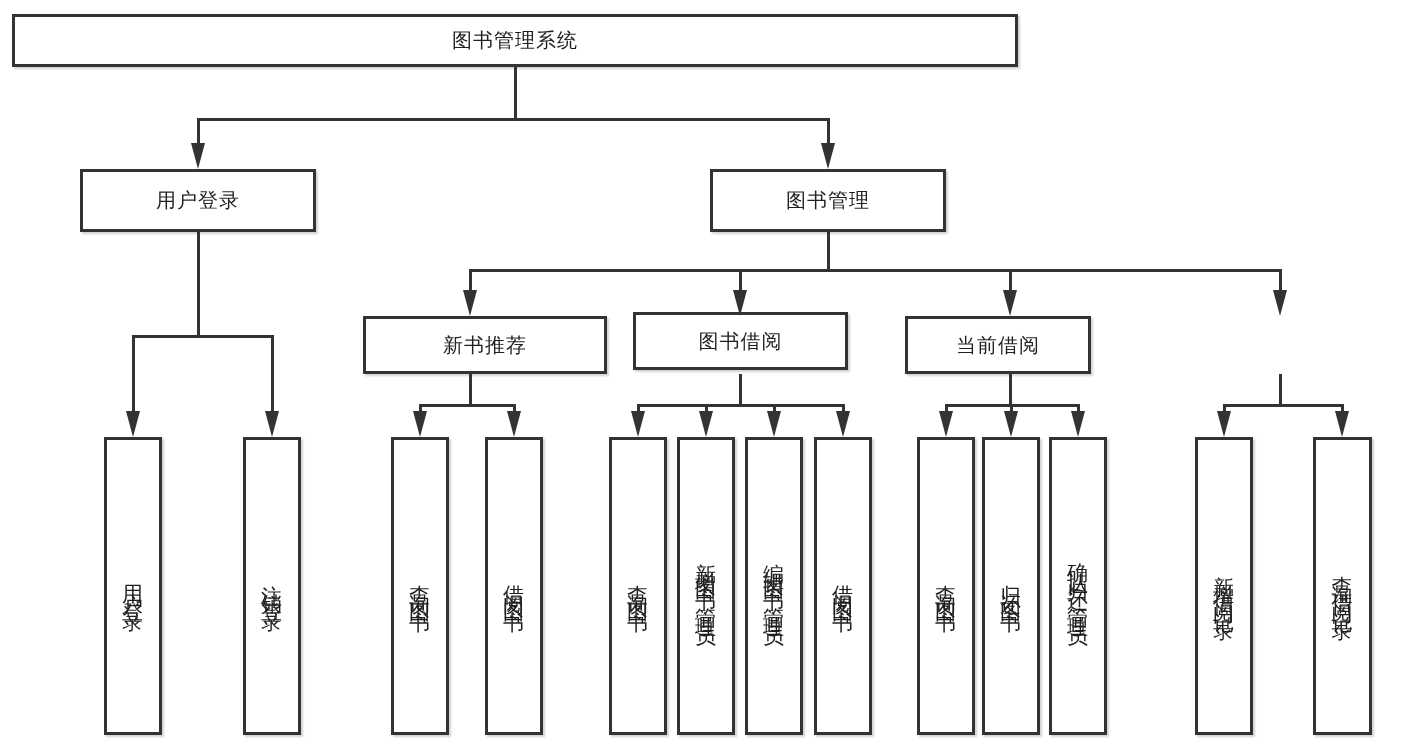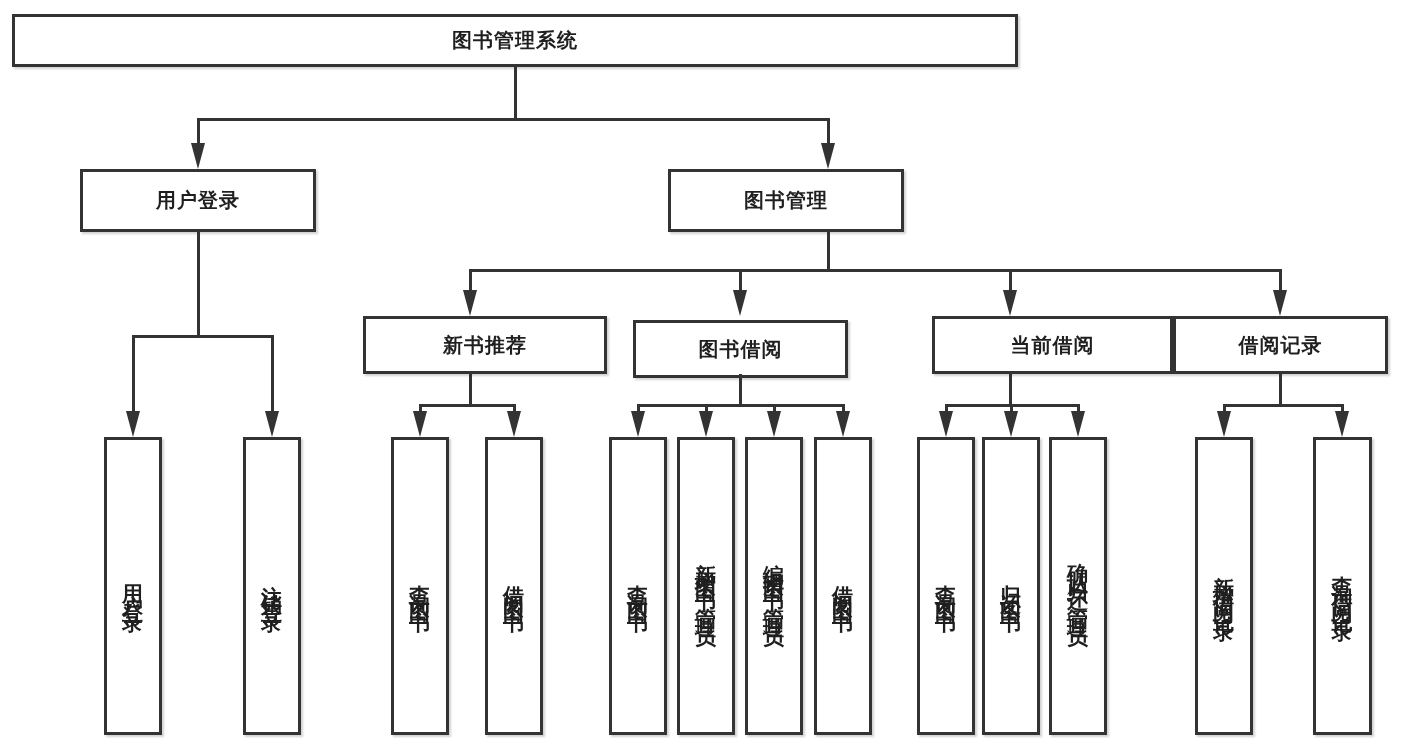--- a/index.html
+++ b/index.html
@@ -7,21 +7,20 @@
     padding: 0;
     background: #ffffff;
   }
   #canvas {
     position: relative;
     width: 1405px;
     height: 747px;
     background: #ffffff;
     overflow: hidden;
     font-family: "Liberation Sans", "DejaVu Sans", sans-serif;
-    font-weight: bold;
   }
   .node {
     position: absolute;
     box-sizing: border-box;
     border: 3px solid #333333;
     background: #ffffff;
     display: flex;
     align-items: center;
     justify-content: center;
     color: #1f1f1f;
@@ -73,35 +72,32 @@
 
 <div id="canvas">
 
   <div class="node h" style="left:12px;top:14px;width:1006px;height:53px">
     <span>图书管理系统</span>
   </div>
 
   <div class="node h" style="left:80px;top:169px;width:236px;height:63px">
     <span>用户登录</span>
   </div>
-  <div class="node h" style="left:668px;top:169px;width:236px;height:63px">
+  <div class="node h" style="left:710px;top:169px;width:236px;height:63px">
     <span>图书管理</span>
   </div>
 
   <div class="node h" style="left:363px;top:316px;width:244px;height:58px">
     <span>新书推荐</span>
   </div>
-  <div class="node h" style="left:633px;top:320px;width:215px;height:58px">
+  <div class="node h" style="left:633px;top:312px;width:215px;height:58px">
     <span>图书借阅</span>
   </div>
-  <div class="node h" style="left:932px;top:316px;width:241px;height:58px">
+  <div class="node h" style="left:905px;top:316px;width:186px;height:58px">
     <span>当前借阅</span>
-  </div>
-  <div class="node h" style="left:1173px;top:316px;width:215px;height:58px">
-    <span>借阅记录</span>
   </div>
 
   <div class="node v" style="left:104px;top:437px;width:58px;height:298px">
     <span>用户登录</span>
   </div>
   <div class="node v" style="left:243px;top:437px;width:58px;height:298px">
     <span>注销登录</span>
   </div>
 
   <div class="node v" style="left:391px;top:437px;width:58px;height:298px">

